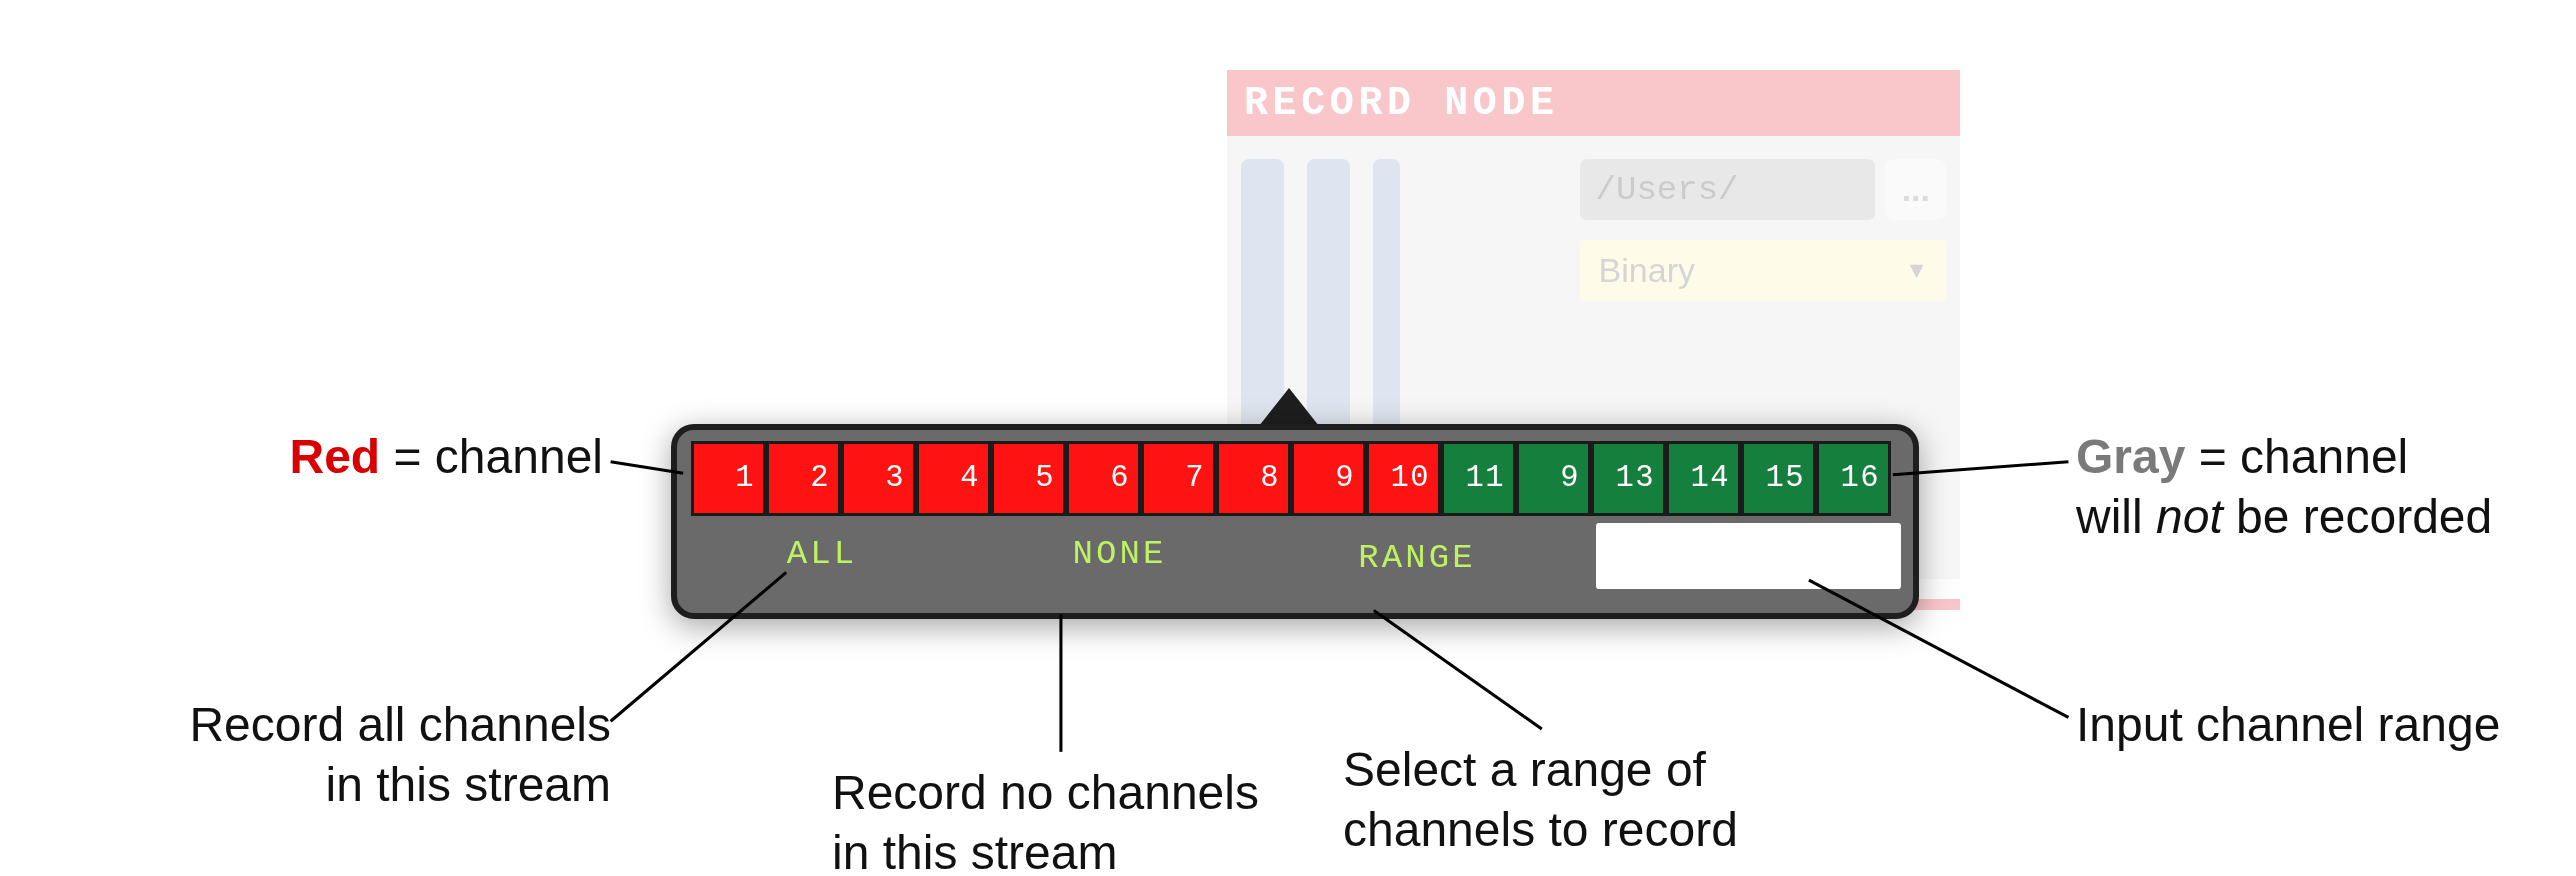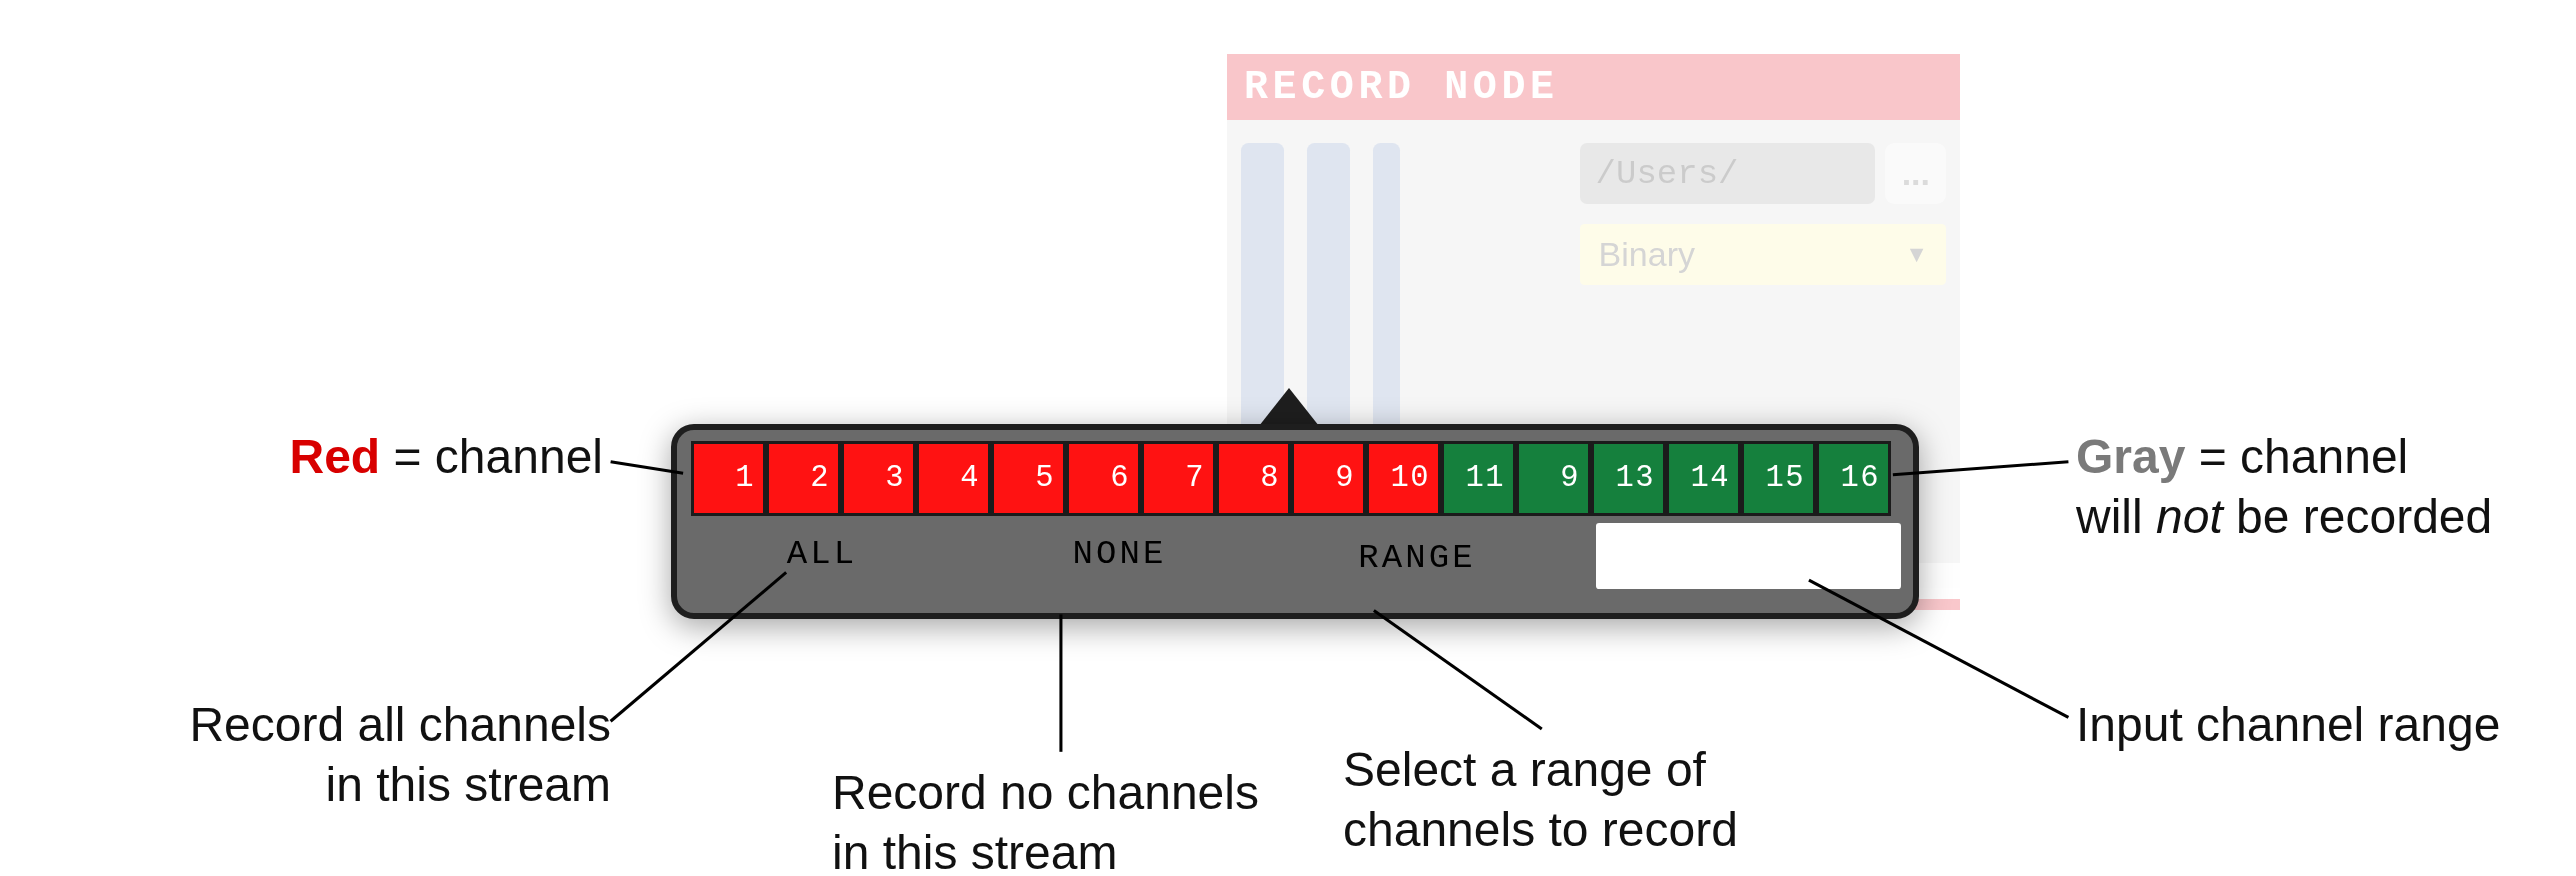--- a/index.html
+++ b/index.html
@@ -9,21 +9,21 @@
     height: 877px;
     background: #ffffff;
     font-family: "Segoe UI", "Helvetica Neue", Arial, sans-serif;
     position: relative;
     overflow: hidden;
   }
   .abs { position: absolute; }
 
   
   .bg-panel {
-    left: 1227px; top: 54px; width: 733px; height: 534px;
+    left: 1227px; top: 70px; width: 733px; height: 534px;
     background: #fdfdfd;
     opacity: 0.35;
   }
   .bg-panel .titlebar {
     background: #ef5f6b;
     color: #ffffff;
     font-family: "Courier New", monospace;
     font-weight: bold;
     font-size: 40px;
     letter-spacing: 4.6px;
@@ -128,21 +128,21 @@
     font-size: 30.5px;
     letter-spacing: 1.5px;
     color: #ffffff;
   }
   .popup .ch.red  { background: #ff1212; }
   .popup .ch.gray { background: #15803d; }
   .popup .btn-row {
     display: flex;
     align-items: center;
     font-family: "Courier New", monospace;
-    color: #000000;
+    color: #bef264;
     font-size: 34px;
     letter-spacing: 3.1px;
   }
   .popup .btn {
     text-align: center;
     padding: 15.3px 0 20px 0;
   }
   .popup .all   { width: 290px; }
   .popup .none  { width: 305px; }
   .popup .range { width: 290px; margin-top: 8px; }

